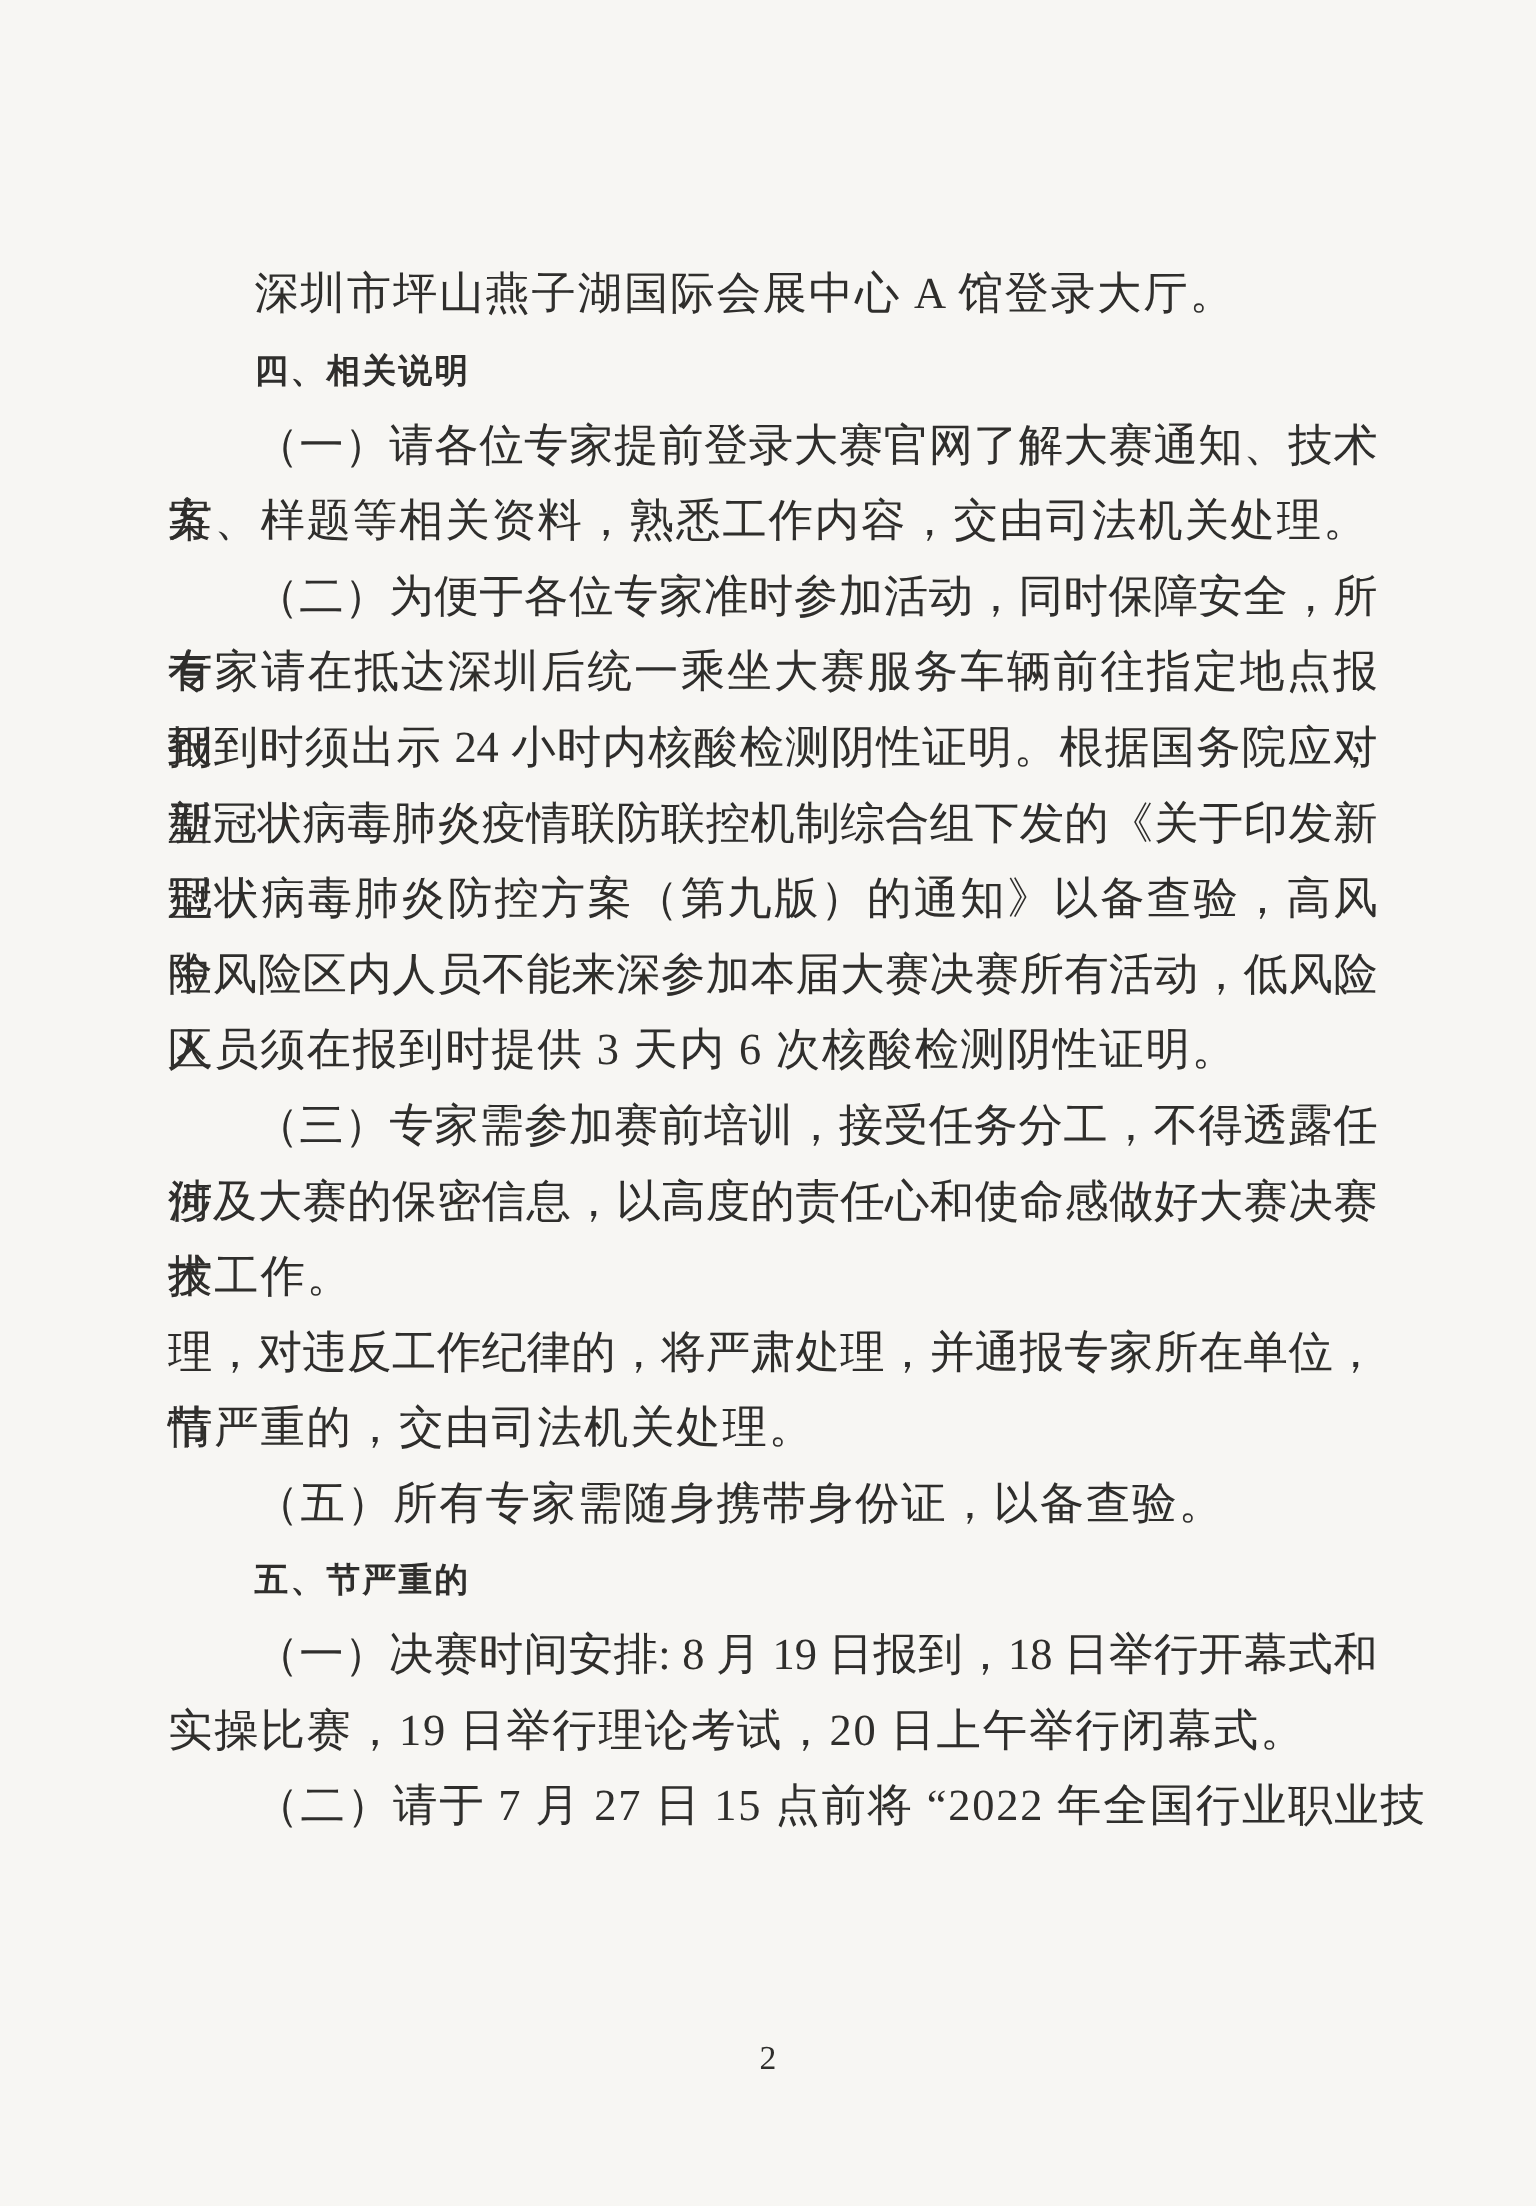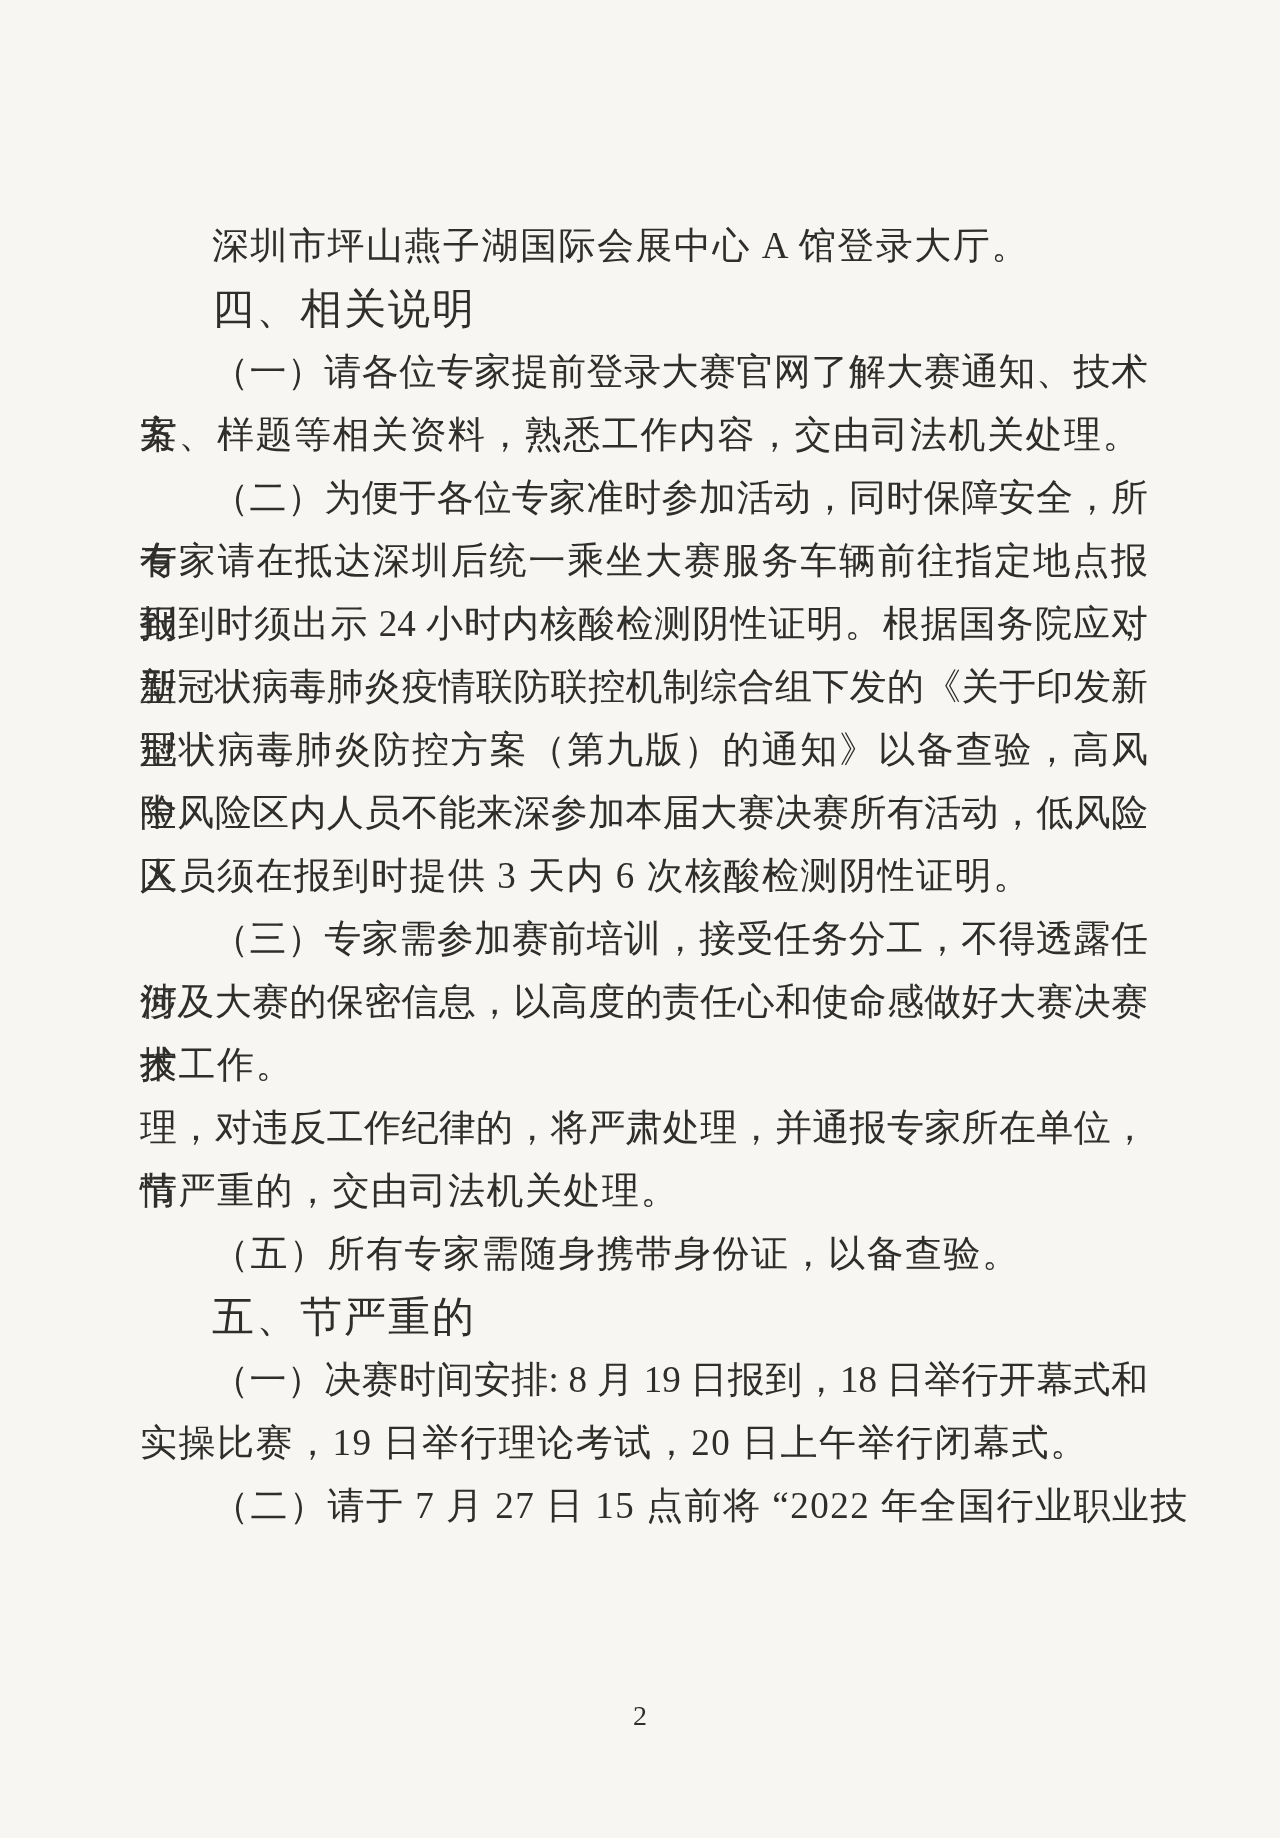--- a/index.html
+++ b/index.html
@@ -37,22 +37,22 @@
     letter-spacing: 0;
     text-align: justify;
     text-align-last: justify;
     text-justify: inter-character;
   }
   .line.indent {
     text-indent: 72px;
   }
   .line.heading {
     font-family: "Liberation Sans", sans-serif;
-    font-weight: normal;
-    font-size: 42px;
+    font-weight: bold;
+    font-size: 28px;
     letter-spacing: 2px;
   }
   .pagenum {
     position: absolute;
     top: 1700px;
     left: 0;
     width: 100%;
     text-align: center;
     font-size: 28px;
     letter-spacing: 0;

